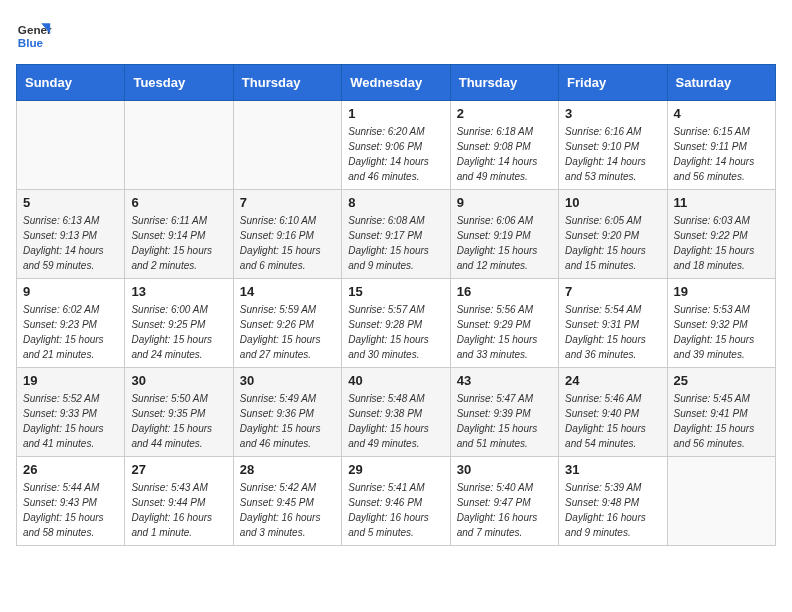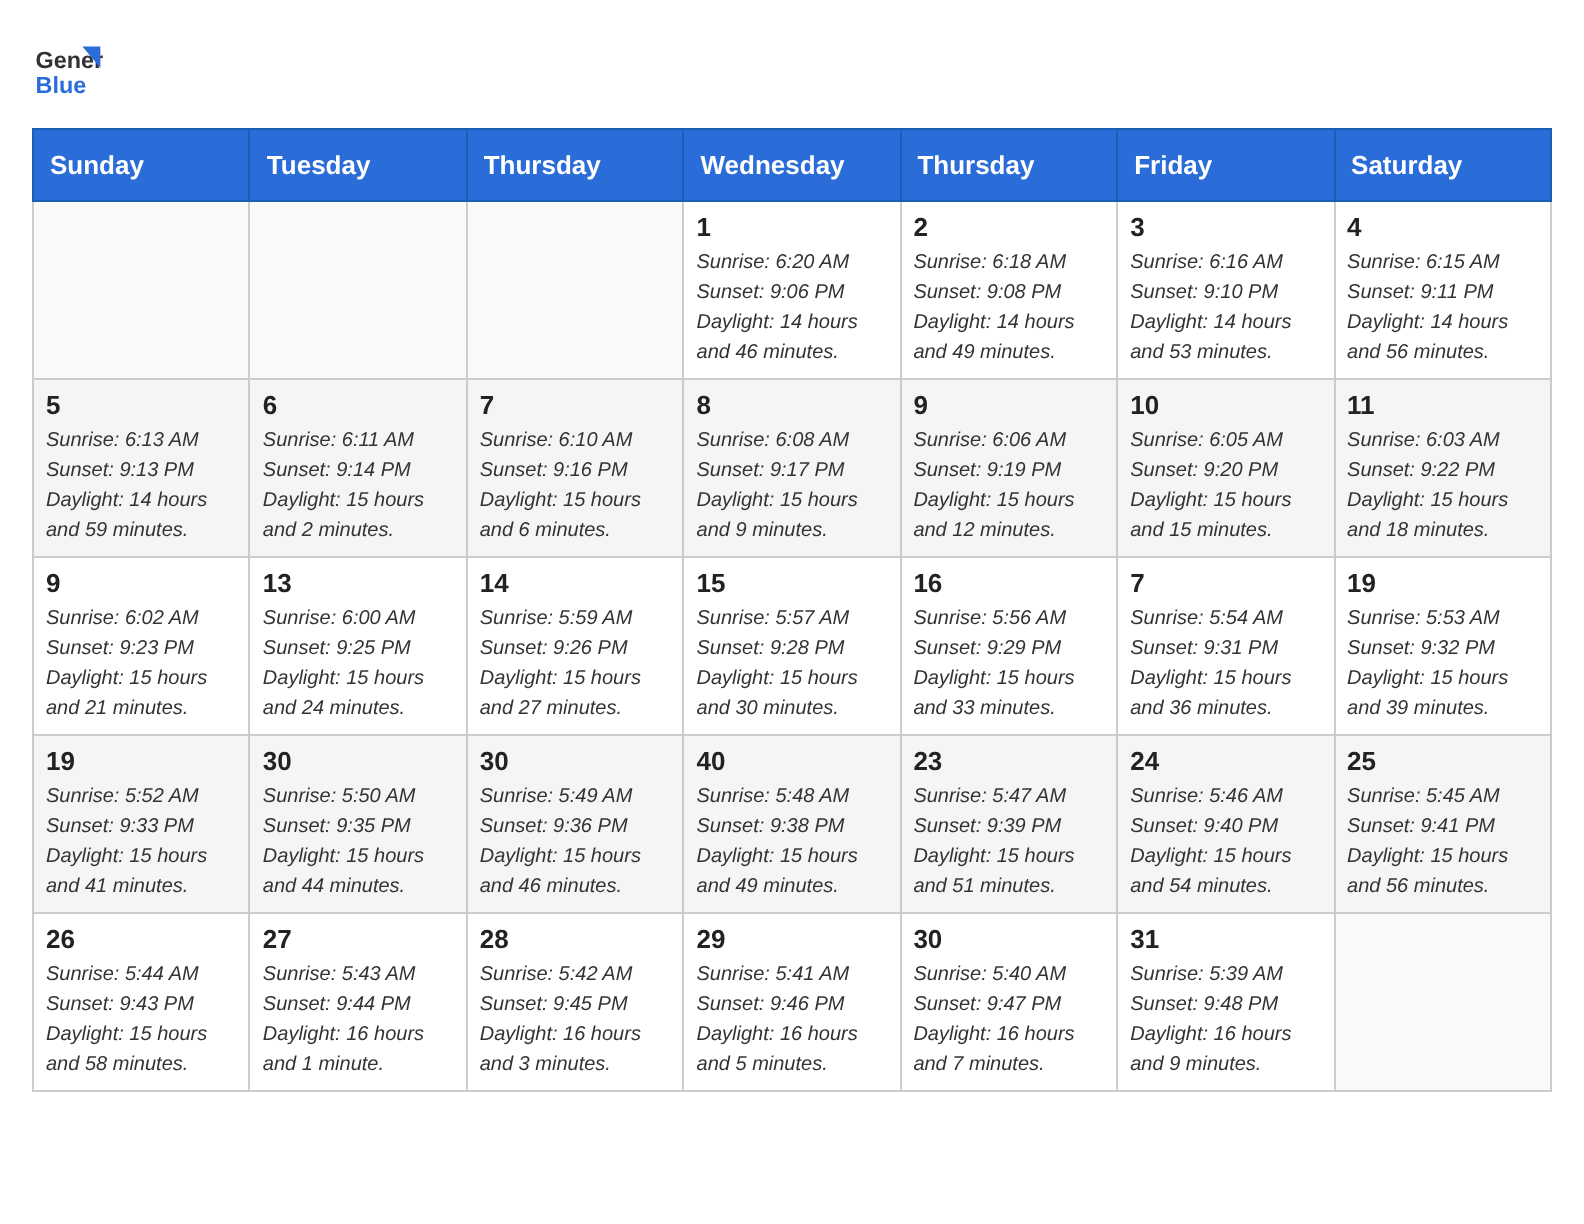--- a/index.html
+++ b/index.html
@@ -202,21 +202,21 @@
         </td>
         <td>
           <div class="day-number">30</div>
           <div class="day-detail">Sunrise: 5:49 AM<br>Sunset: 9:36 PM<br>Daylight: 15 hours and 46 minutes.</div>
         </td>
         <td>
           <div class="day-number">40</div>
           <div class="day-detail">Sunrise: 5:48 AM<br>Sunset: 9:38 PM<br>Daylight: 15 hours and 49 minutes.</div>
         </td>
         <td>
-          <div class="day-number">23</div>
+          <div class="day-number">43</div>
           <div class="day-detail">Sunrise: 5:47 AM<br>Sunset: 9:39 PM<br>Daylight: 15 hours and 51 minutes.</div>
         </td>
         <td>
           <div class="day-number">24</div>
           <div class="day-detail">Sunrise: 5:46 AM<br>Sunset: 9:40 PM<br>Daylight: 15 hours and 54 minutes.</div>
         </td>
         <td>
           <div class="day-number">25</div>
           <div class="day-detail">Sunrise: 5:45 AM<br>Sunset: 9:41 PM<br>Daylight: 15 hours and 56 minutes.</div>
         </td>

